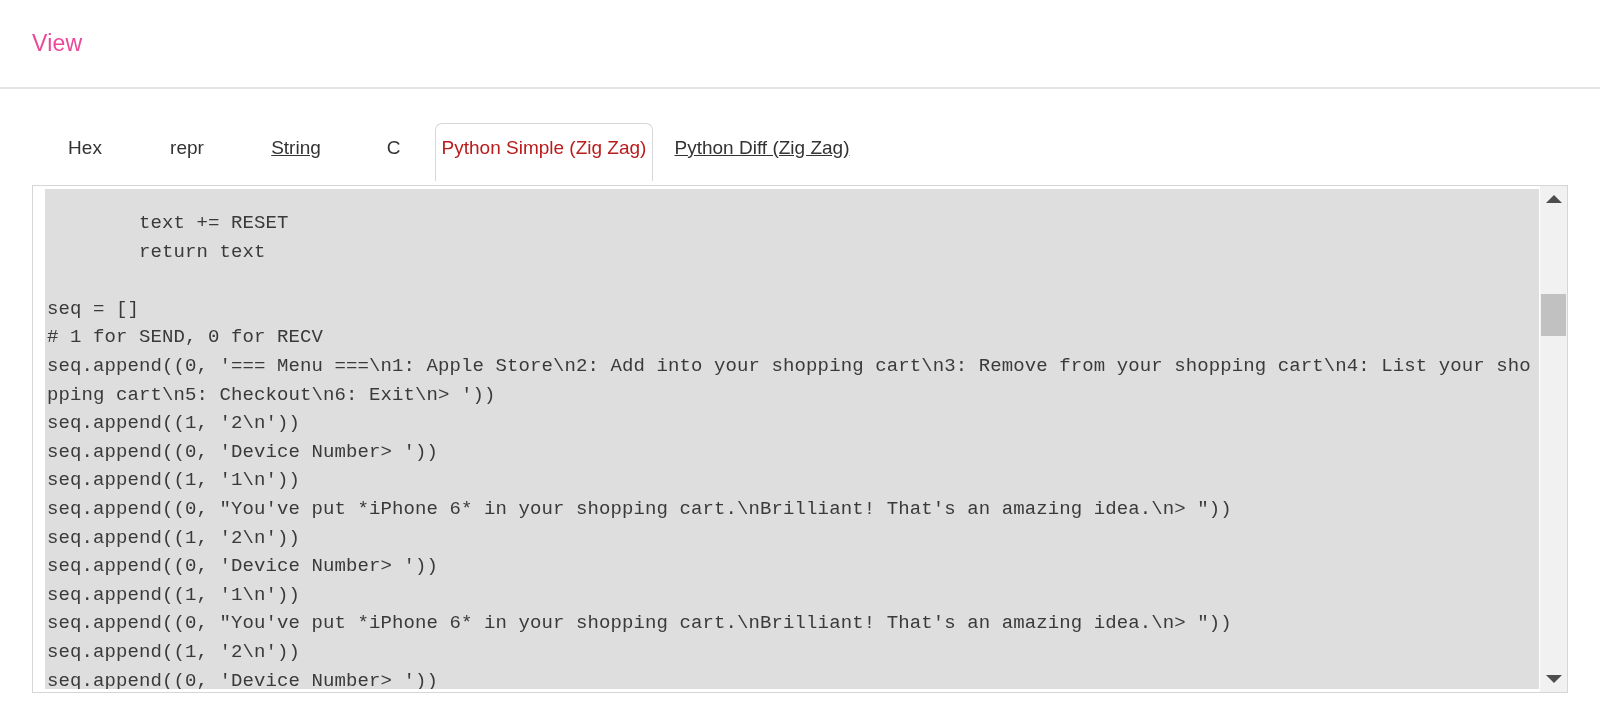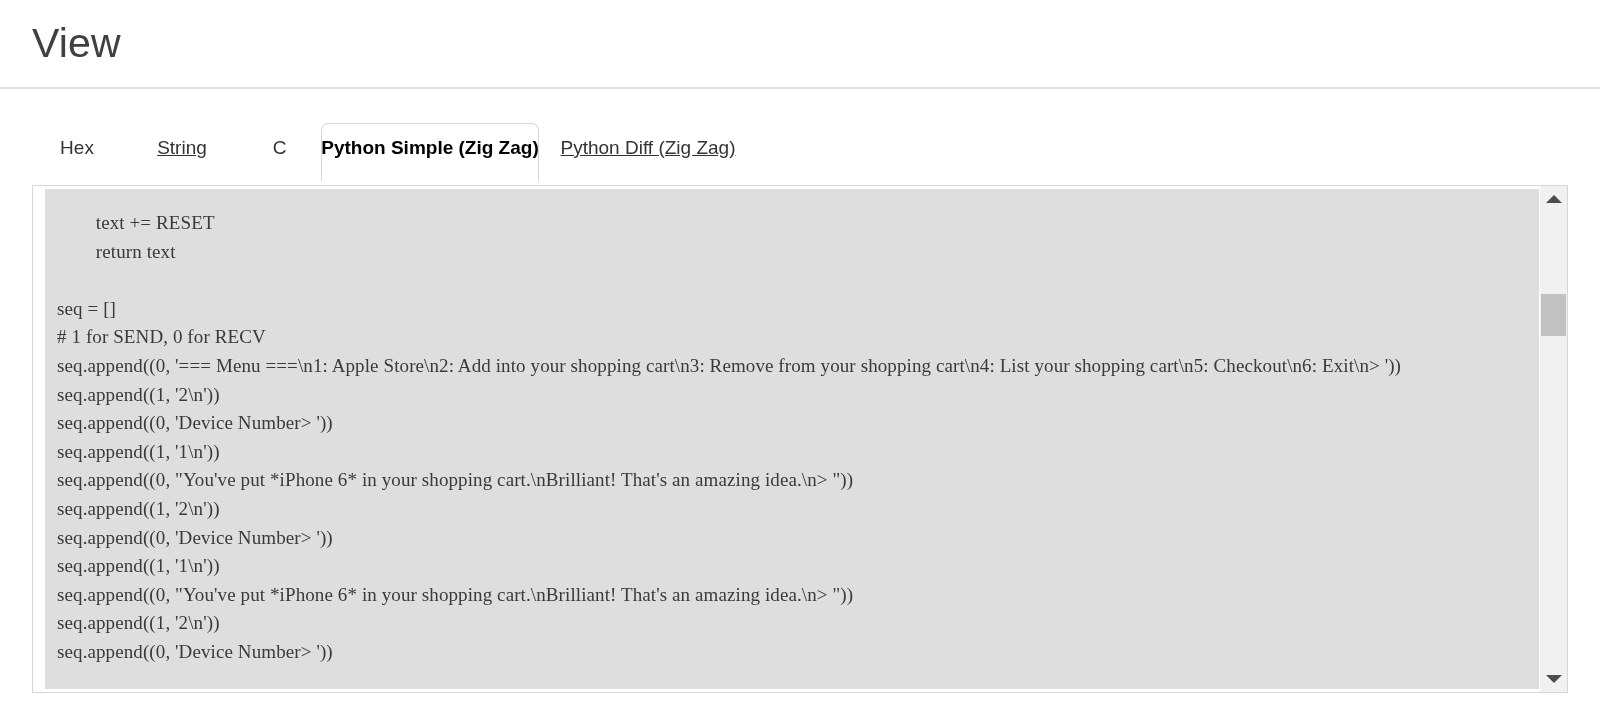--- a/index.html
+++ b/index.html
@@ -23,32 +23,32 @@
   
   .header {
     height: 89px;
     border-bottom: 2px solid #e4e4e4;
     display: flex;
     align-items: center;
     padding-left: 32px;
     background: #ffffff;
   }
   .page-title {
-    font-size: 41px;
+    font-size: 23px;
     font-weight: 400;
-    color: #404040;
+    color: #ec4899;
     letter-spacing: 0.2px;
     line-height: 1;
   }
 
   
   .tabbar {
     position: relative;
     height: 92px;
-    padding-left: 28px;
+    padding-left: 36px;
     display: flex;
     align-items: flex-end;
     background: #ffffff;
   }
   .tab {
     font-size: 19px;
     color: #333333;
     padding: 0 0 14px 0;
     margin: 0;
     height: 54px;
@@ -57,22 +57,22 @@
     justify-content: center;
     white-space: nowrap;
     cursor: pointer;
     background: transparent;
     border: 1px solid transparent;
     border-bottom: none;
     position: relative;
     box-sizing: border-box;
   }
   .tab.active {
-    font-weight: bold;
-    color: #000000;
+    font-weight: normal;
+    color: #b91c1c;
     background: #ffffff;
     border: 1px solid #d6d6d6;
     border-bottom: none;
     border-radius: 7px 7px 0 0;
     height: 58px;
     z-index: 3;
     padding-bottom: 10px;
   }
 
   
@@ -98,27 +98,27 @@
     overflow: hidden;
   }
   .code-wrap {
     flex: 1 1 auto;
     background: #dedede;
     margin: 3px 0 3px 12px;
     position: relative;
     overflow: hidden;
   }
   .code {
-    font-family: Liberation Serif, serif;
+    font-family: Liberation Mono, monospace;
     font-size: 19px;
     line-height: 28.6px;
     color: #3a3a3a;
     white-space: pre-wrap;
     word-break: break-all;
-    padding: 20px 0 0 12px;
+    padding: 20px 0 0 2px;
     margin: 0;
     letter-spacing: 0.1px;
   }
 
   
   .scrollbar {
     width: 28px;
     flex: 0 0 28px;
     background: #f1f1f1;
     position: relative;
@@ -157,20 +157,21 @@
 <body>
 
 <div class="page">
 
   <div class="header">
     <div class="page-title">View</div>
   </div>
 
   <div class="tabbar">
     <div class="tab t-hex">Hex</div>
+    <div class="tab t-repr">repr</div>
     <div class="tab t-string">String</div>
     <div class="tab t-c">C</div>
     <div class="tab t-pyzig active">Python Simple (Zig Zag)</div>
     <div class="tab t-pydiffzig">Python Diff (Zig Zag)</div>
   </div>
 
   <div class="viewer">
     <div class="code-wrap">
       <pre class="code">        text += RESET
         return text

